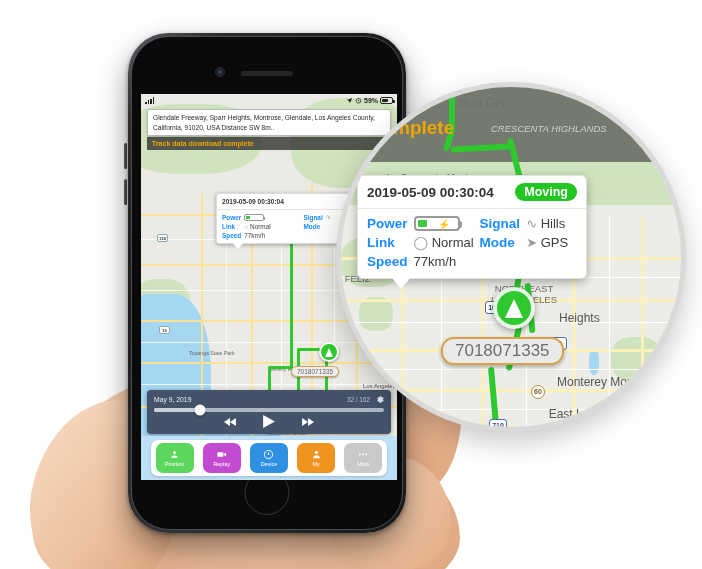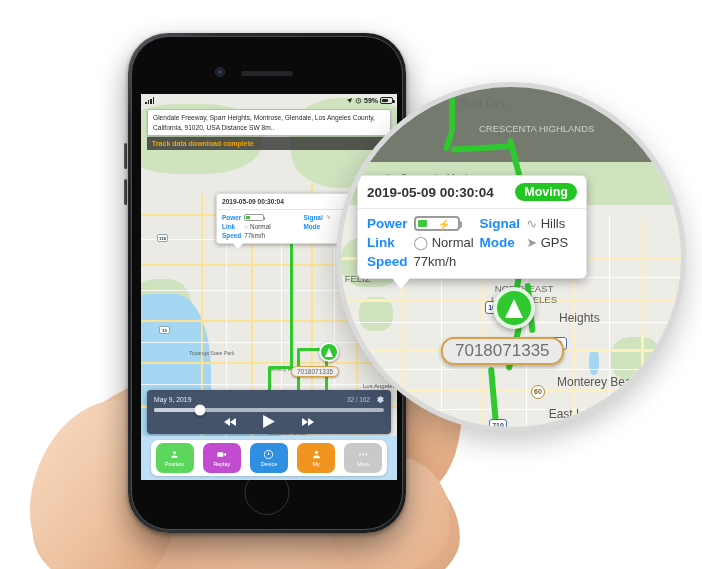--- a/index.html
+++ b/index.html
@@ -499,32 +499,33 @@
     <div class="mtrack" style="left:108px;top:44px;width:6px;height:20px;transform:rotate(18deg);transform-origin:top left;"></div>
     <div class="mtrack" style="left:110px;top:58px;width:60px;height:6px;transform:rotate(-3deg);"></div>
     <div class="mtrack" style="left:166px;top:52px;width:6px;height:44px;transform:rotate(-14deg);transform-origin:top left;"></div>
     <div class="mtrack" style="left:176px;top:92px;width:6px;height:54px;transform:rotate(4deg);"></div>
     <div class="mtrack" style="left:178px;top:142px;width:6px;height:60px;transform:rotate(10deg);"></div>
     <div class="mtrack" style="left:186px;top:196px;width:6px;height:50px;transform:rotate(-6deg);"></div>
     <div class="mtrack" style="left:170px;top:238px;width:6px;height:46px;transform:rotate(14deg);"></div>
     <div class="mtrack" style="left:150px;top:280px;width:6px;height:70px;transform:rotate(-5deg);"></div>
 
     <div class="darkband"></div>
+    <div class="topcomplete">a complete</div>
     <div class="toplbl" style="left:118px;top:8px;font-size:13px;color:#6d6d6d;">Sun Dis..</div>
-    <div class="mlabel" style="left:138px;top:36px;color:#cfcfcf;z-index:6;">CRESCENTA HIGHLANDS</div>
+    <div class="mlabel" style="left:150px;top:36px;color:#cfcfcf;z-index:6;font-style:italic;">CRESCENTA HIGHLANDS</div>
 
     <div class="mlabel" style="left:46px;top:84px;">La Crescenta-Montrose</div>
     <div class="mlabel" style="left:148px;top:128px;">La Cañada Flintridge</div>
     <div class="mlabel" style="left:-18px;top:186px;">LOS FELIZ</div>
     <div class="mlabel" style="left:-60px;top:208px;">HOLLYWOOD</div>
     <div class="mlabel" style="left:-55px;top:240px;">CENTRAL LA</div>
     <div class="mlabel" style="left:148px;top:196px;width:70px;white-space:normal;text-align:center;">NORTHEAST LOS ANGELES</div>
     <div class="mlabel b" style="left:110px;top:258px;">Los Angeles</div>
     <div class="mlabel b" style="left:218px;top:224px;">Heights</div>
-    <div class="mlabel b" style="left:216px;top:288px;">Monterey Beach</div>
+    <div class="mlabel b" style="left:216px;top:288px;">Monterey More</div>
     <div class="mlabel b" style="left:196px;top:320px;width:70px;white-space:normal;text-align:center;">East Los Angeles</div>
 
     <div class="mshield" style="left:48px;top:178px;">101</div>
     <div class="mshield" style="left:144px;top:214px;">101</div>
     <div class="mshield" style="left:28px;top:330px;">10</div>
     <div class="mshield" style="left:208px;top:250px;">10</div>
     <div class="mshield" style="left:148px;top:332px;">710</div>
     <div class="mshield sq" style="left:190px;top:298px;">60</div>
     <div class="mshield sq" style="left:-4px;top:278px;">5</div>
 

